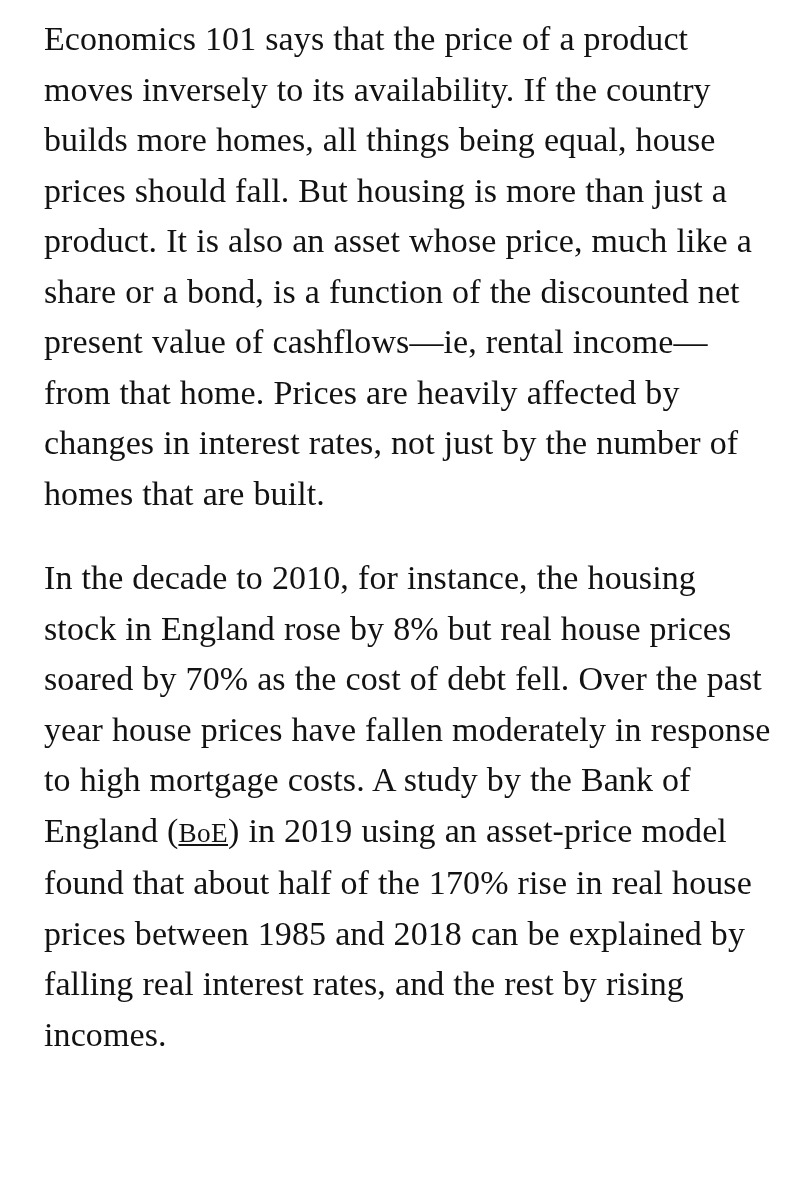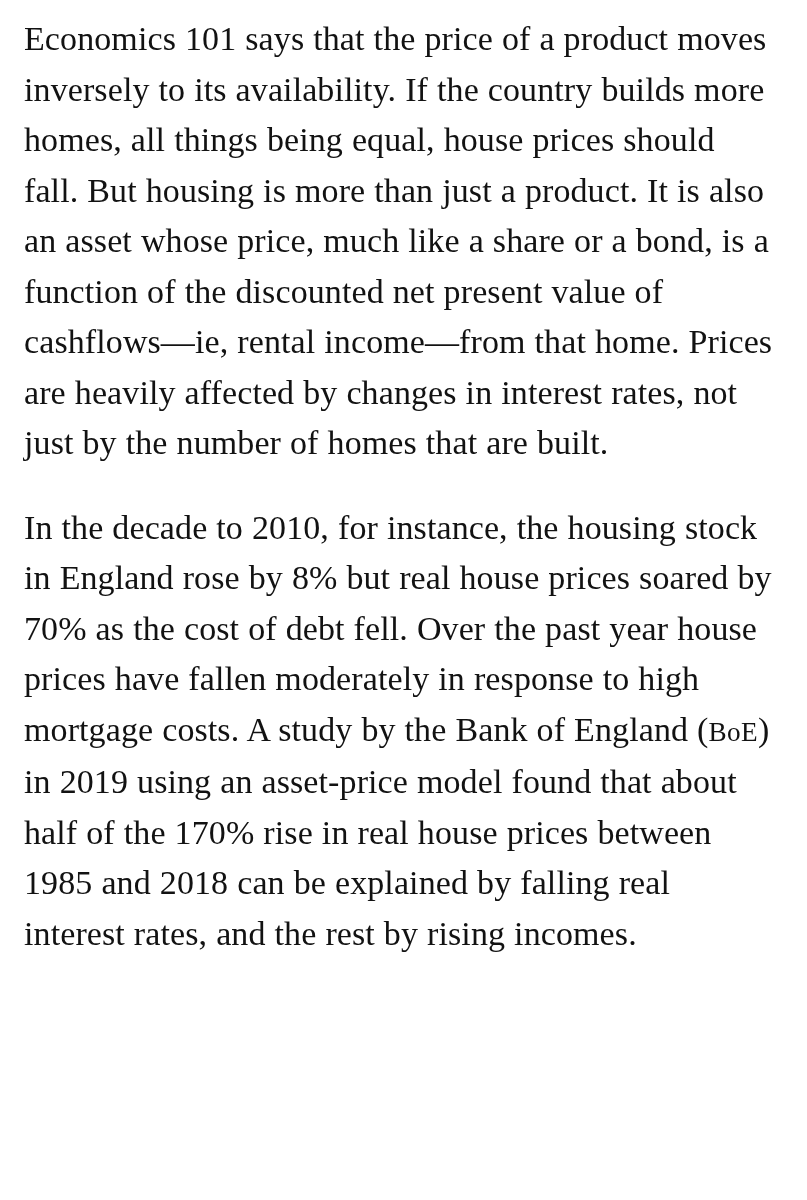--- a/index.html
+++ b/index.html
@@ -10,36 +10,37 @@
   body {
     width: 807px;
     height: 1200px;
     overflow: hidden;
     font-family: "Liberation Serif", "DejaVu Serif", serif;
     color: #121212;
   }
   .article {
     box-sizing: border-box;
     width: 807px;
-    padding: 14px 34px 0 24px;
+    padding: 14px 34px 0 44px;
   }
   .para {
     font-size: 34px;
     line-height: 50.5px;
     margin: 0 0 34px 0;
     letter-spacing: 0.1px;
     word-spacing: 0.4px;
     text-align: left;
   }
   .para:last-child {
     margin-bottom: 0;
   }
   .smallcaps {
     font-size: 0.80em;
     letter-spacing: 0.4px;
+    text-decoration: underline;
   }
 </style>
 </head>
 <body>
 
 <div class="article">
 
   <p class="para">Economics 101 says that the price of a product moves inversely to its availability. If the country builds more homes, all things being equal, house prices should fall. But housing is more than just a product. It is also an asset whose price, much like a share or a bond, is a function of the discounted net present value of cashflows—ie, rental income—from that home. Prices are heavily affected by changes in interest rates, not just by the number of homes that are built.</p>
 
   <p class="para"><span>In the decade to 2010, for instance, the housing stock in England rose by 8% but real house prices soared by 70% as the cost of debt fell. Over the past year house prices have fallen moderately in response to high mortgage costs. A study by the Bank of England (</span><span class="smallcaps">BoE</span><span>) in 2019 using an asset-price model found that about half of the 170% rise in real house prices between 1985 and 2018 can be explained by falling real interest rates, and the rest by rising incomes.</span></p>

